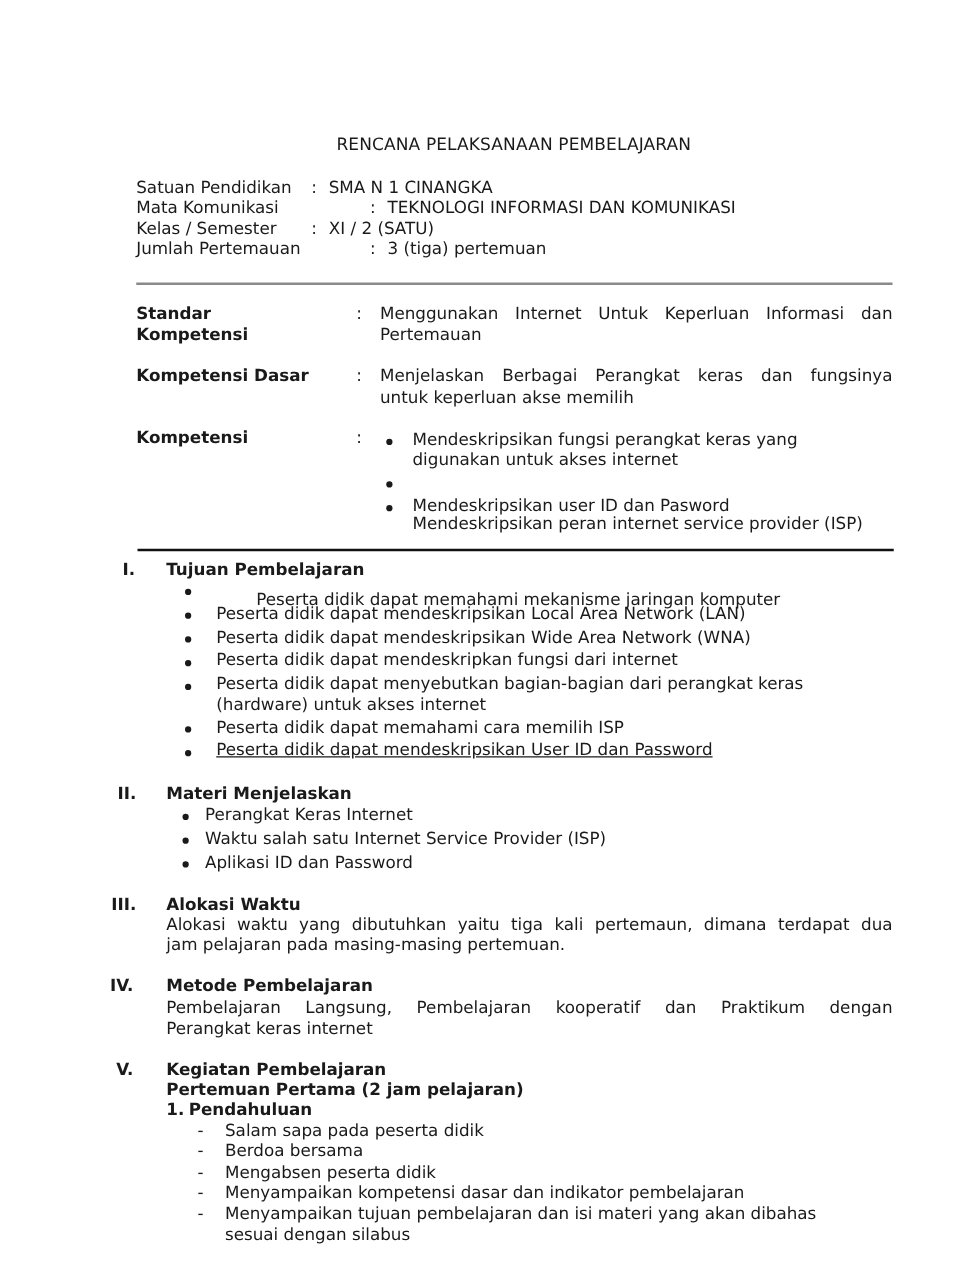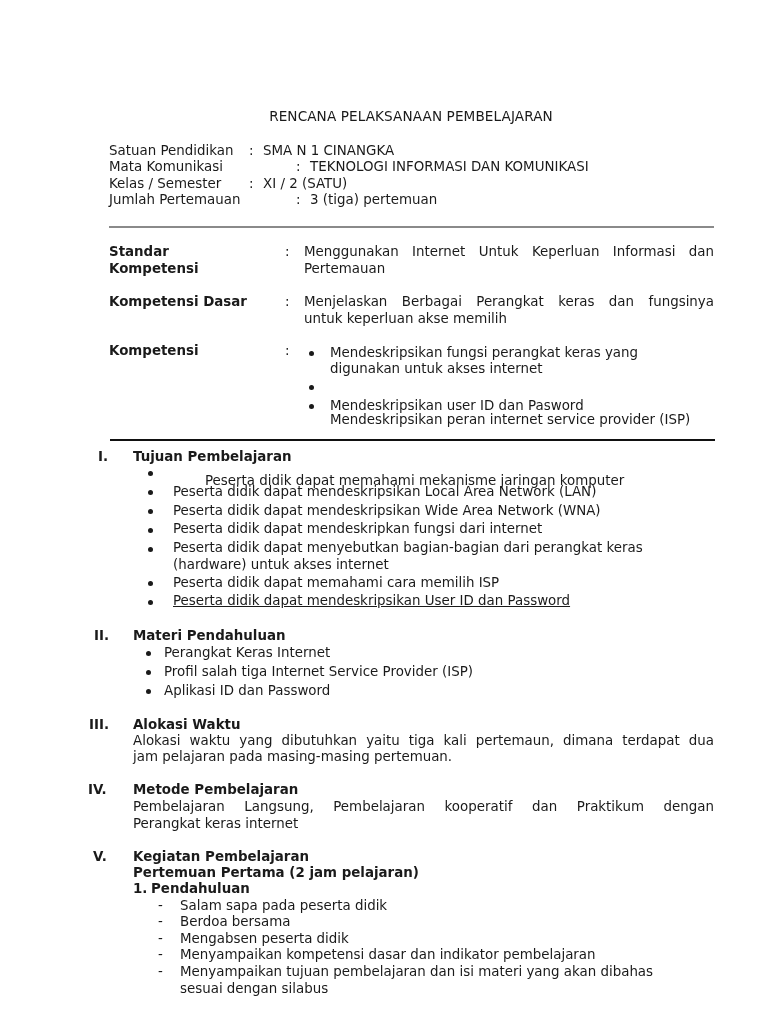--- a/index.html
+++ b/index.html
@@ -125,27 +125,27 @@
 
   <span class="bullet-dot" style="left:148px;top:581px;"></span>
   <div class="abs" style="left:173px;top:574px;">Peserta didik dapat memahami cara memilih ISP</div>
 
   <span class="bullet-dot" style="left:148px;top:600px;"></span>
   <div class="abs" style="left:173px;top:592px;text-decoration:underline;">Peserta didik dapat mendeskripsikan User ID dan Password</div>
 </div>
 
 <div>
   <div class="abs bold" style="left:94px;top:627px;">II.</div>
-  <div class="abs bold" style="left:133px;top:627px;">Materi Pendahuluan</div>
+  <div class="abs bold" style="left:133px;top:627px;">Materi Menjelaskan</div>
 
   <span class="bullet-dot" style="left:146px;top:651px;"></span>
   <div class="abs" style="left:164px;top:644px;">Perangkat Keras Internet</div>
 
   <span class="bullet-dot" style="left:146px;top:670px;"></span>
-  <div class="abs" style="left:164px;top:663px;">Profil salah tiga Internet Service Provider (ISP)</div>
+  <div class="abs" style="left:164px;top:663px;">Waktu salah satu Internet Service Provider (ISP)</div>
 
   <span class="bullet-dot" style="left:146px;top:689px;"></span>
   <div class="abs" style="left:164px;top:682px;">Aplikasi ID dan Password</div>
 </div>
 
 <div>
   <div class="abs bold" style="left:89px;top:716px;">III.</div>
   <div class="abs bold" style="left:133px;top:716px;">Alokasi Waktu</div>
   <div class="justify-line" style="left:133px;top:732px;width:581px;">Alokasi waktu yang dibutuhkan yaitu tiga kali pertemaun, dimana terdapat dua</div>
   <div class="abs" style="left:133px;top:748px;">jam pelajaran pada masing-masing pertemuan.</div>

